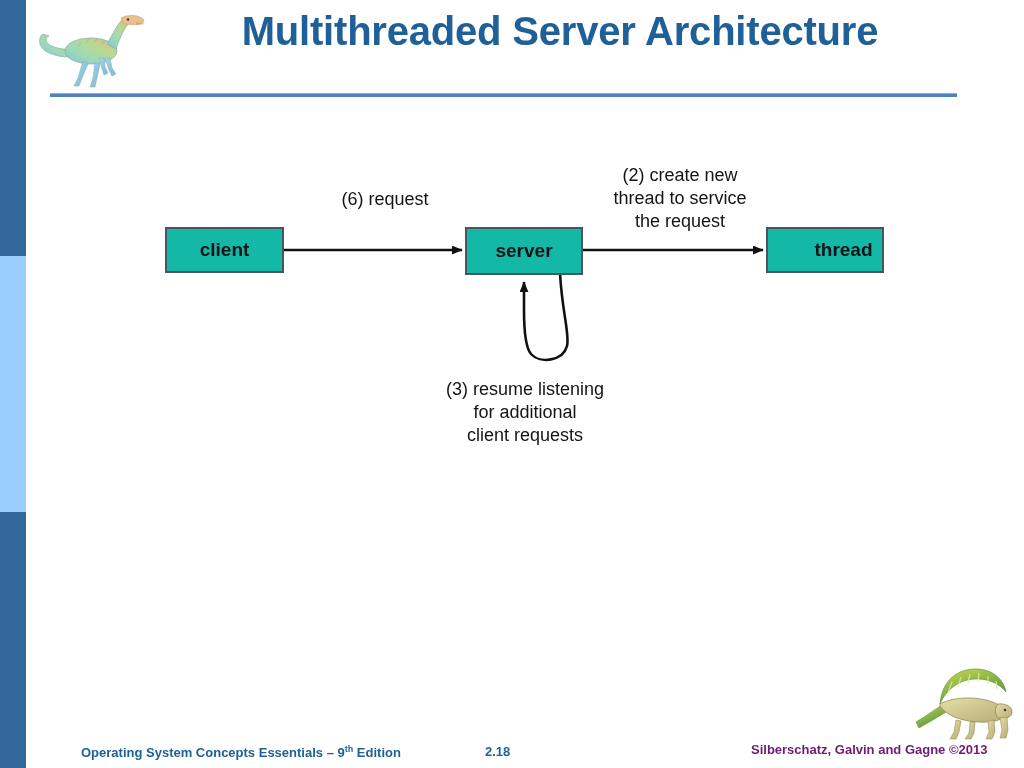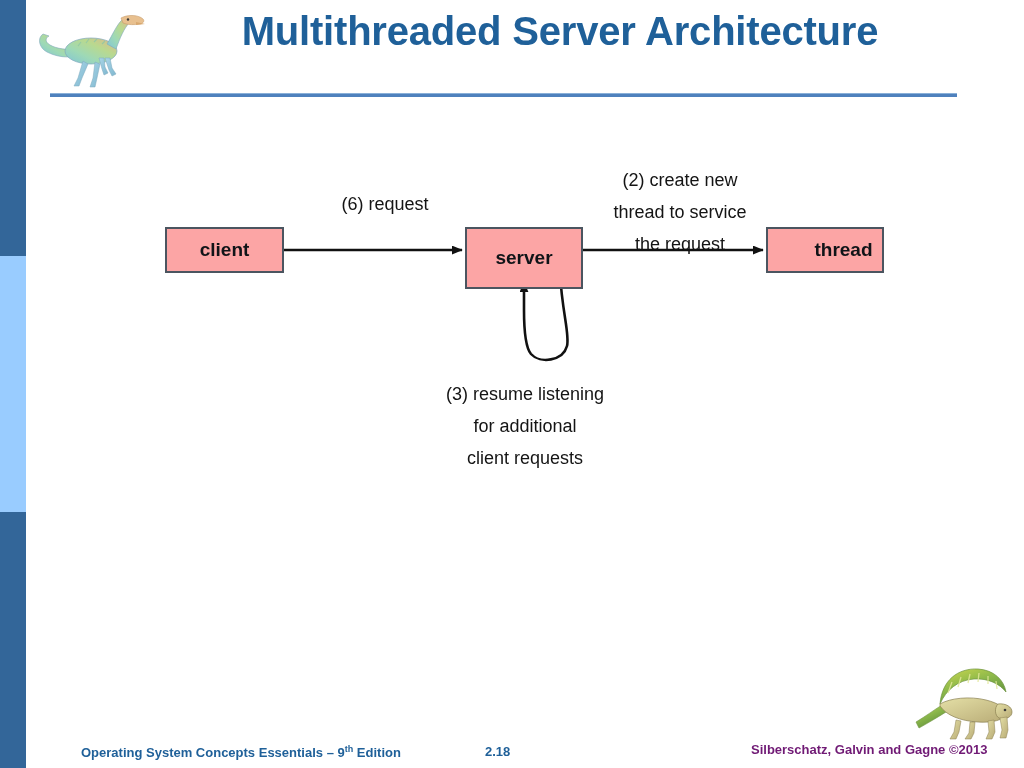--- a/index.html
+++ b/index.html
@@ -73,41 +73,41 @@
   #diagram {
     position: absolute;
     left: 0;
     top: 0;
     width: 1024px;
     height: 768px;
     pointer-events: none;
   }
   .node-box {
     position: absolute;
-    background: #fca5a5;
+    background: #14b8a6;
     border: 2px solid #4b5560;
     box-sizing: border-box;
     display: flex;
     align-items: center;
     justify-content: center;
     font-size: 19px;
     font-weight: bold;
     color: #101418;
     font-family: "Liberation Sans", sans-serif;
   }
   #node-client { left: 165px; top: 227px; width: 119px; height: 46px; }
-  #node-server { left: 465px; top: 227px; width: 118px; height: 62px; }
+  #node-server { left: 465px; top: 227px; width: 118px; height: 48px; }
   #node-thread { left: 766px; top: 227px; width: 118px; height: 46px; padding-left: 37px; }
 
   .diagram-label {
     position: absolute;
     text-align: center;
     color: #141414;
     font-size: 18px;
-    line-height: 32px;
+    line-height: 23px;
     font-family: "Liberation Sans", sans-serif;
     white-space: pre-line;
   }
   #label-step1 { left: 285px; top: 188px; width: 200px; }
   #label-step2 { left: 580px; top: 164px; width: 200px; }
   #label-step3 { left: 425px; top: 378px; width: 200px; }
 
   
   #footer-left {
     position: absolute;

